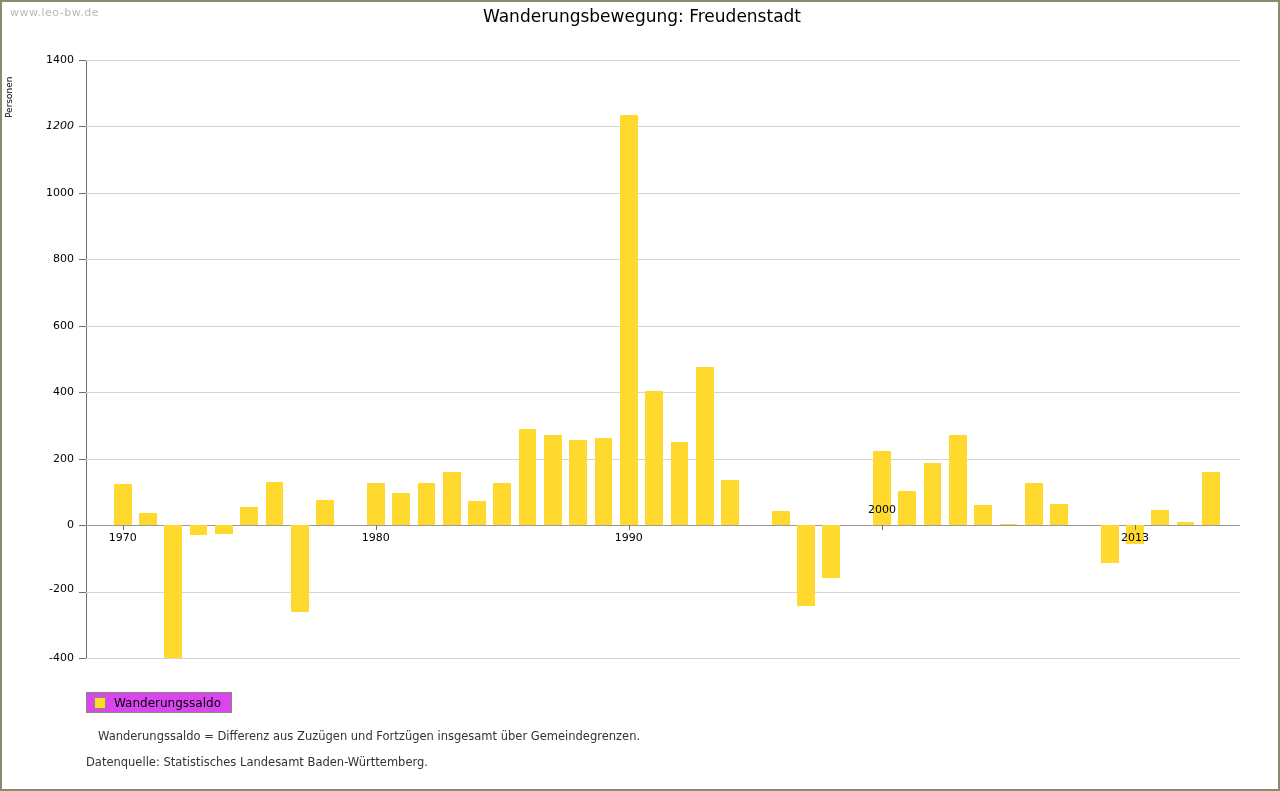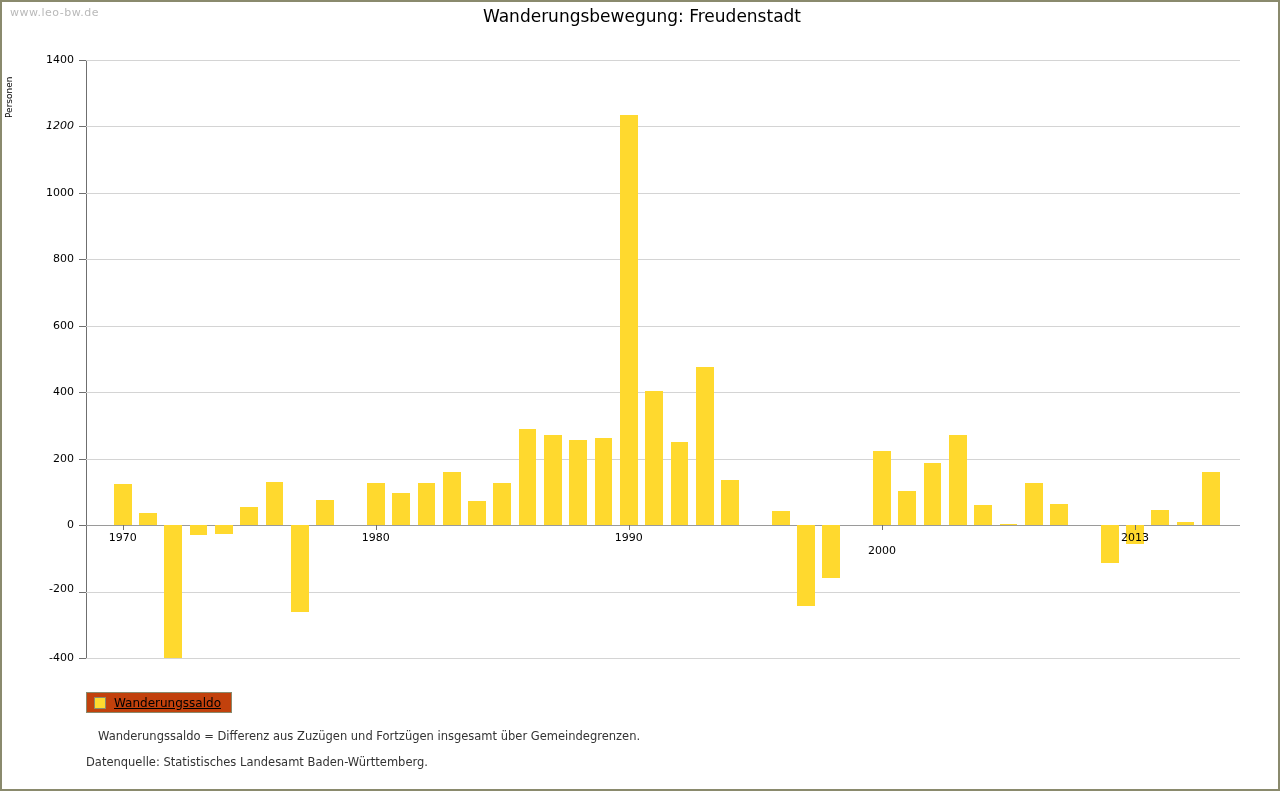--- a/index.html
+++ b/index.html
@@ -73,25 +73,24 @@
   }
   .bar{
     position:absolute;
     background:#ffd92e;
     border:0;
   }
   #legend{
     position:absolute;left:84px;top:690px;
     height:21px;
     border:1px solid #8a8a6d;
-    background:#c2410c;
+    background:#d946ef;
     display:flex;align-items:center;
     padding:0 10px 0 7px;
     box-sizing:border-box;
-    text-decoration:underline;
   }
   #legend .swatch{
     width:10px;height:10px;background:#ffd92e;border:1px solid #8a8a6d;
     margin-right:8px;
   }
   #legend .ltext{font-size:12px;color:#000;}
   .note{
     position:absolute;left:84px;
     font-size:11.5px;color:#333;
   }
@@ -181,21 +180,21 @@
       <div class="bar" title="2011: 44" style="left: 1065.43px; top: 450.493px; width: 17.7149px; height: 14.6178px; background: rgb(255, 217, 46);"></div>
       <div class="bar" title="2012: 8" style="left: 1090.73px; top: 462.453px; width: 17.7149px; height: 2.65778px; background: rgb(255, 217, 46);"></div>
       <div class="bar" title="2013: 160" style="left: 1116.04px; top: 411.956px; width: 17.7149px; height: 53.1556px; background: rgb(255, 217, 46);"></div>
       <div class="xtick" style="left: 36.6952px; top: 465.111px;"></div>
       <div class="xlab" style="left: 16.6952px; top: 471.111px;">1970</div>
       <div class="xtick" style="left: 289.765px; top: 465.111px;"></div>
       <div class="xlab" style="left: 269.765px; top: 471.111px;">1980</div>
       <div class="xtick" style="left: 542.836px; top: 465.111px;"></div>
       <div class="xlab" style="left: 522.836px; top: 471.111px;">1990</div>
       <div class="xtick" style="left: 795.906px; top: 465.111px;"></div>
-      <div class="xlab" style="left: 775.906px; top: 484px;">2000</div>
+      <div class="xlab" style="left: 775.906px; top: 443px;">2000</div>
       <div class="xtick" style="left: 1048.98px; top: 465.111px;"></div>
       <div class="xlab" style="left: 1028.98px; top: 471.111px;">2013</div>
     </div>
 
   <div id="legend">
     <span class="swatch"></span>
     <span class="ltext">Wanderungssaldo</span>
   </div>
 
   <div class="note" id="note1">Wanderungssaldo = Differenz aus Zuzügen und Fortzügen insgesamt über Gemeindegrenzen.</div>

